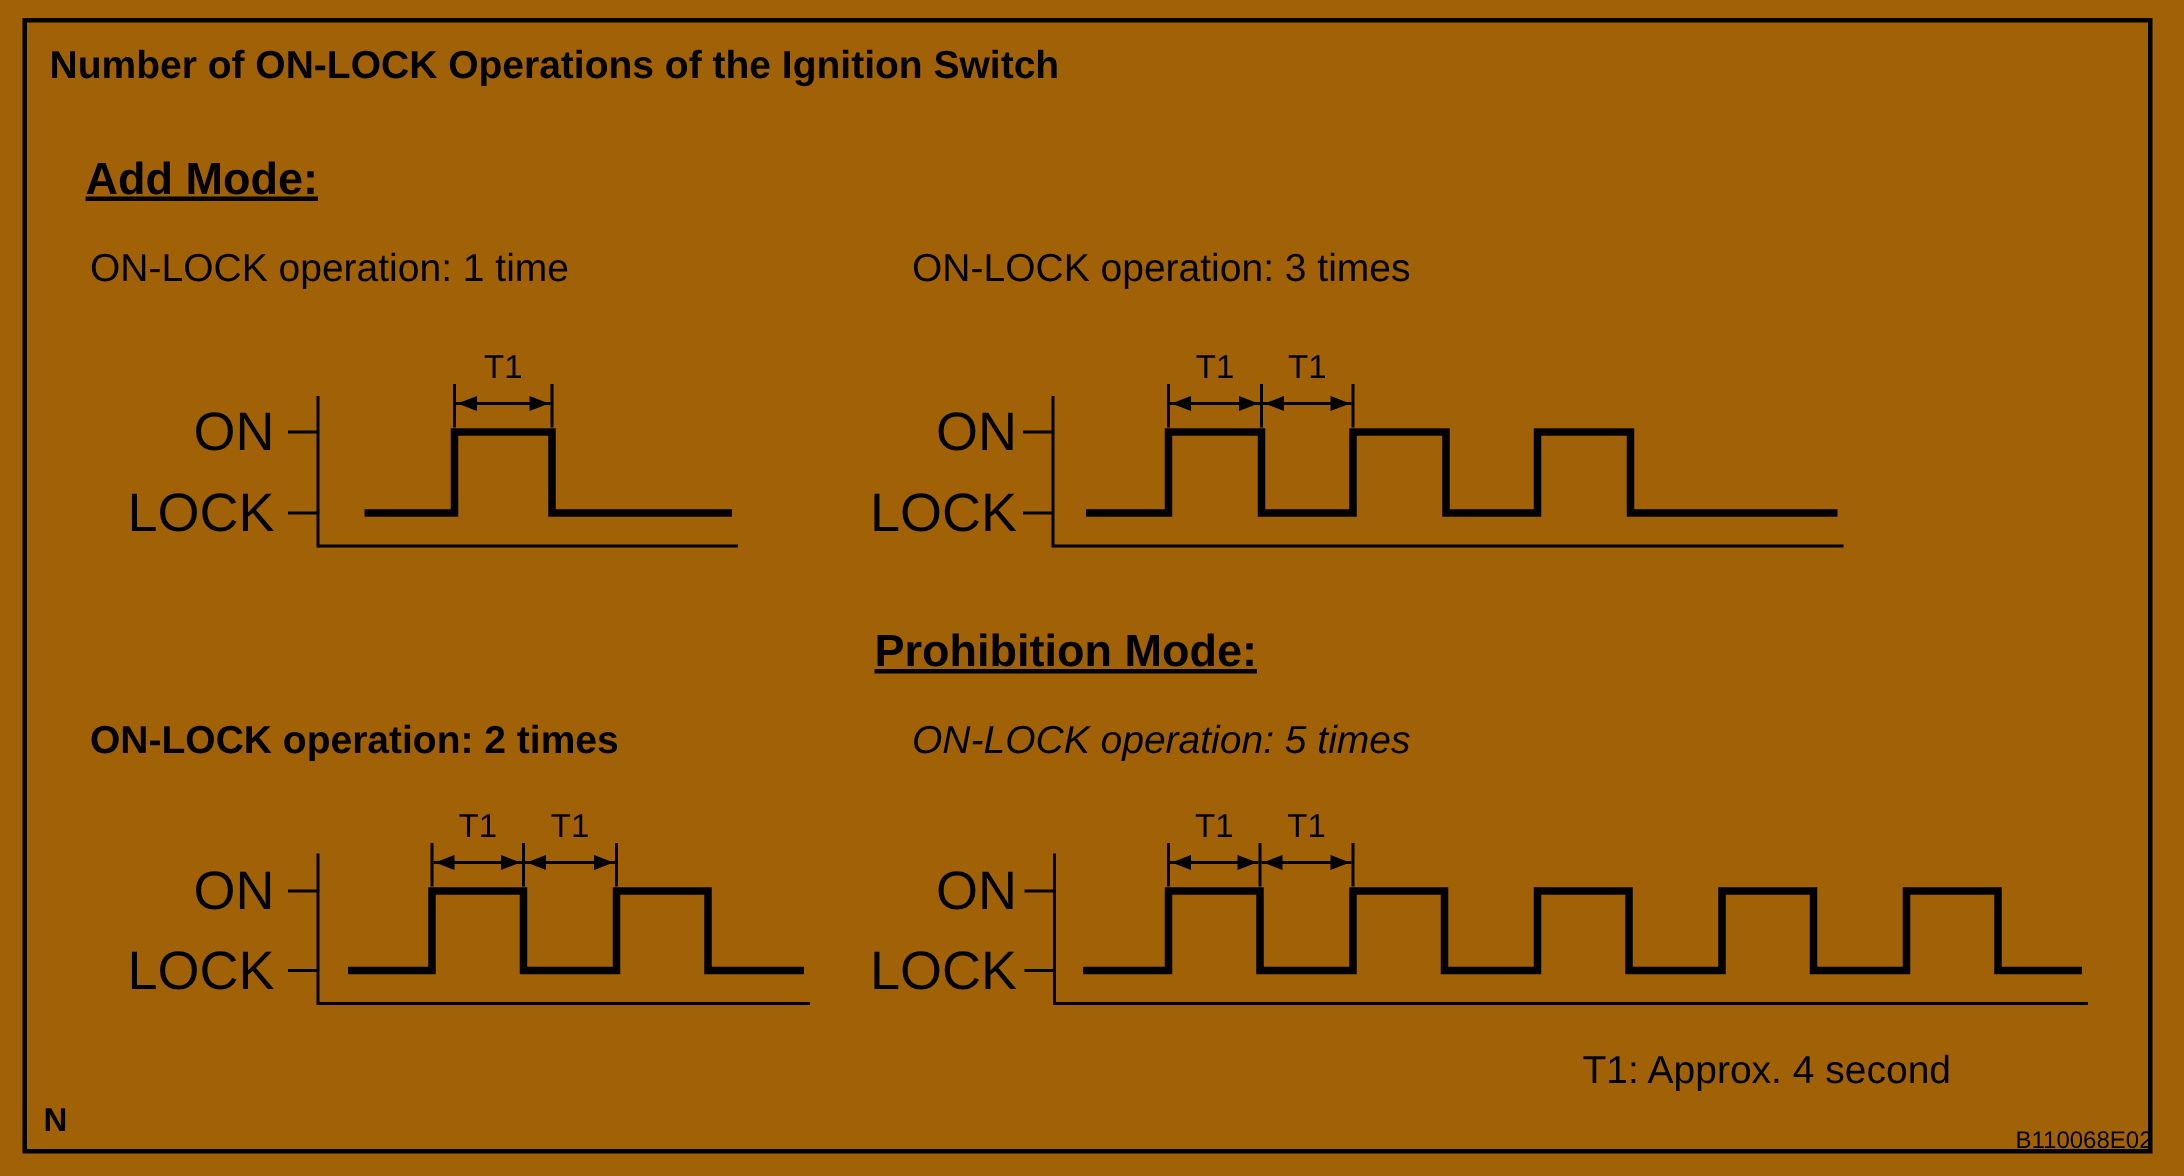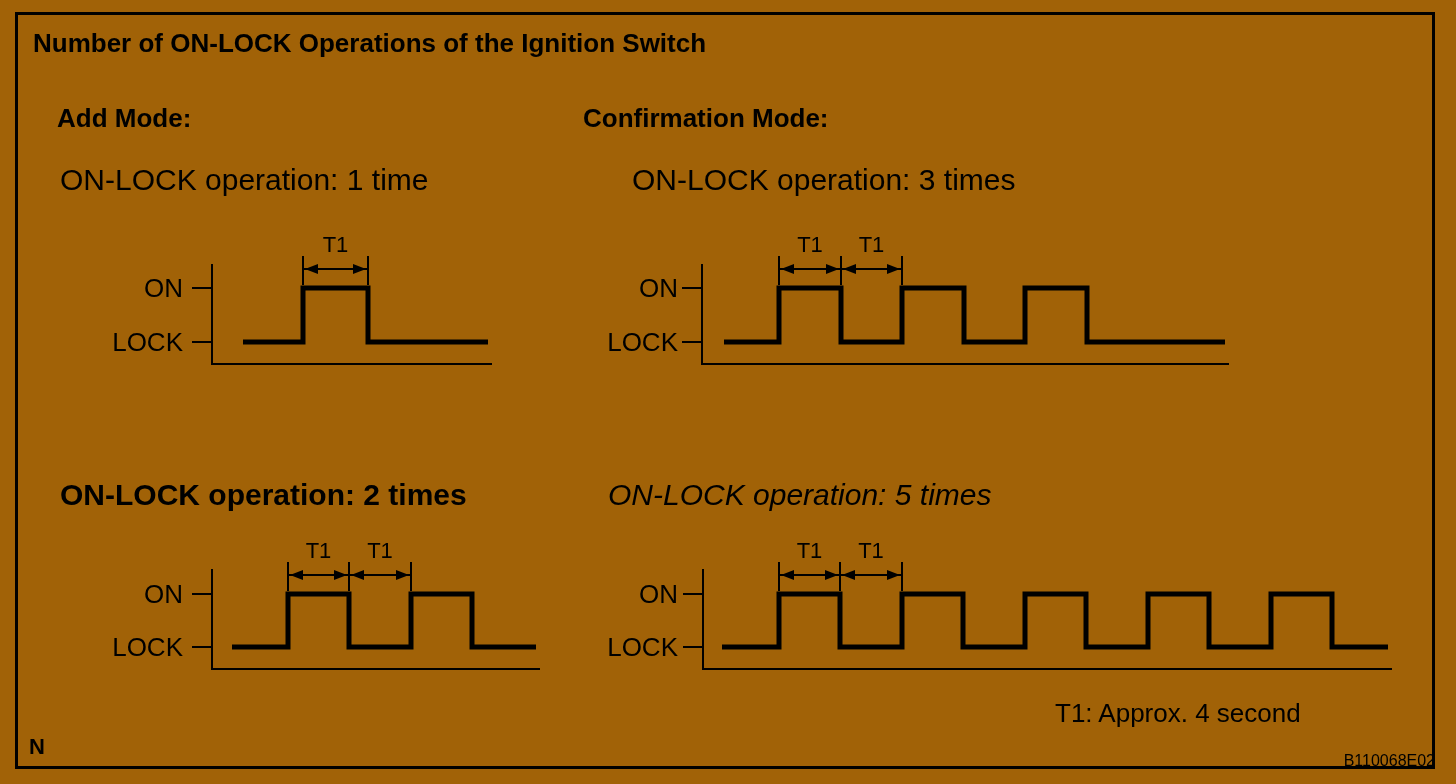--- a/index.html
+++ b/index.html
@@ -28,34 +28,35 @@
   .title {
     position: absolute;
     left: 33px;
     top: 28px;
     font-size: 26px;
     font-weight: bold;
     white-space: nowrap;
   }
   .mode-heading {
     position: absolute;
-    font-size: 26px;
+    font-size: 30px;
     font-weight: bold;
     white-space: nowrap;
+    text-decoration: underline;
   }
   .mode-operation {
     position: absolute;
-    font-size: 30px;
+    font-size: 26px;
     white-space: nowrap;
   }
   .signal-label {
     position: absolute;
     width: 130px;
     text-align: right;
-    font-size: 26px;
+    font-size: 36px;
     line-height: 30px;
     white-space: nowrap;
   }
   .waveform-svg {
     position: absolute;
     overflow: visible;
   }
   .waveform-svg text {
     font-family: "Liberation Sans", sans-serif;
     font-size: 22px;
@@ -102,22 +103,21 @@
       <line x1="192" y1="342" x2="212" y2="342" stroke="#000000" stroke-width="2"></line>
       <path d="M 243 342 H 303 V 288 H 368 V 342 H 488" fill="none" stroke="#000000" stroke-width="5"></path>
       <line x1="303" y1="256" x2="303" y2="285" stroke="#000000" stroke-width="2"></line>
       <line x1="368" y1="256" x2="368" y2="285" stroke="#000000" stroke-width="2"></line>
       <line x1="304" y1="269" x2="367" y2="269" stroke="#000000" stroke-width="2"></line>
       <polygon points="305,269 318,264 318,274" fill="#000000"></polygon>
       <polygon points="366,269 353,264 353,274" fill="#000000"></polygon>
       <text x="335.5" y="252" text-anchor="middle">T1</text>
     </svg>
 
-  <div class="mode-heading" style="left:583px; top:103px;">Confirmation Mode:</div>
-  <div class="mode-operation" style="left:632px; top:163px;">ON-LOCK operation: 3 times</div>
+  <div class="mode-operation" style="left:608px; top:163px;">ON-LOCK operation: 3 times</div>
   <div class="signal-label" style="left:548px; top:273px;">ON</div>
   <div class="signal-label" style="left:548px; top:327px;">LOCK</div>
   <svg class="waveform-svg" style="left:670px; top:226px;" width="565" height="148" viewBox="670 226 565 148">
       <line x1="702" y1="264" x2="702" y2="365" stroke="#000000" stroke-width="2"></line>
       <line x1="702" y1="364" x2="1229" y2="364" stroke="#000000" stroke-width="2"></line>
       <line x1="682" y1="288" x2="702" y2="288" stroke="#000000" stroke-width="2"></line>
       <line x1="682" y1="342" x2="702" y2="342" stroke="#000000" stroke-width="2"></line>
       <path d="M 724 342 H 779 V 288 H 841 V 342 H 902 V 288 H 964 V 342 H 1025 V 288 H 1087 V 342 H 1225" fill="none" stroke="#000000" stroke-width="5"></path>
       <line x1="779" y1="256" x2="779" y2="285" stroke="#000000" stroke-width="2"></line>
       <line x1="841" y1="256" x2="841" y2="285" stroke="#000000" stroke-width="2"></line>
@@ -147,20 +147,21 @@
       <line x1="289" y1="575" x2="348" y2="575" stroke="#000000" stroke-width="2"></line>
       <polygon points="290,575 303,570 303,580" fill="#000000"></polygon>
       <polygon points="347,575 334,570 334,580" fill="#000000"></polygon>
       <text x="318.5" y="558" text-anchor="middle">T1</text>
       <line x1="350" y1="575" x2="410" y2="575" stroke="#000000" stroke-width="2"></line>
       <polygon points="351,575 364,570 364,580" fill="#000000"></polygon>
       <polygon points="409,575 396,570 396,580" fill="#000000"></polygon>
       <text x="380" y="558" text-anchor="middle">T1</text>
     </svg>
 
+  <div class="mode-heading" style="left:583px; top:418px;">Prohibition Mode:</div>
   <div class="mode-operation" style="left:608px; top:478px;font-style:italic;">ON-LOCK operation: 5 times</div>
   <div class="signal-label" style="left:548px; top:579px;">ON</div>
   <div class="signal-label" style="left:548px; top:632px;">LOCK</div>
   <svg class="waveform-svg" style="left:670px; top:532px;" width="730" height="148" viewBox="670 532 730 148">
       <line x1="703" y1="569" x2="703" y2="670" stroke="#000000" stroke-width="2"></line>
       <line x1="703" y1="669" x2="1392" y2="669" stroke="#000000" stroke-width="2"></line>
       <line x1="683" y1="594" x2="703" y2="594" stroke="#000000" stroke-width="2"></line>
       <line x1="683" y1="647" x2="703" y2="647" stroke="#000000" stroke-width="2"></line>
       <path d="M 722 647 H 779 V 594 H 840 V 647 H 902 V 594 H 963 V 647 H 1025 V 594 H 1086 V 647 H 1148 V 594 H 1209 V 647 H 1271 V 594 H 1332 V 647 H 1388" fill="none" stroke="#000000" stroke-width="5"></path>
       <line x1="779" y1="562" x2="779" y2="591" stroke="#000000" stroke-width="2"></line>

